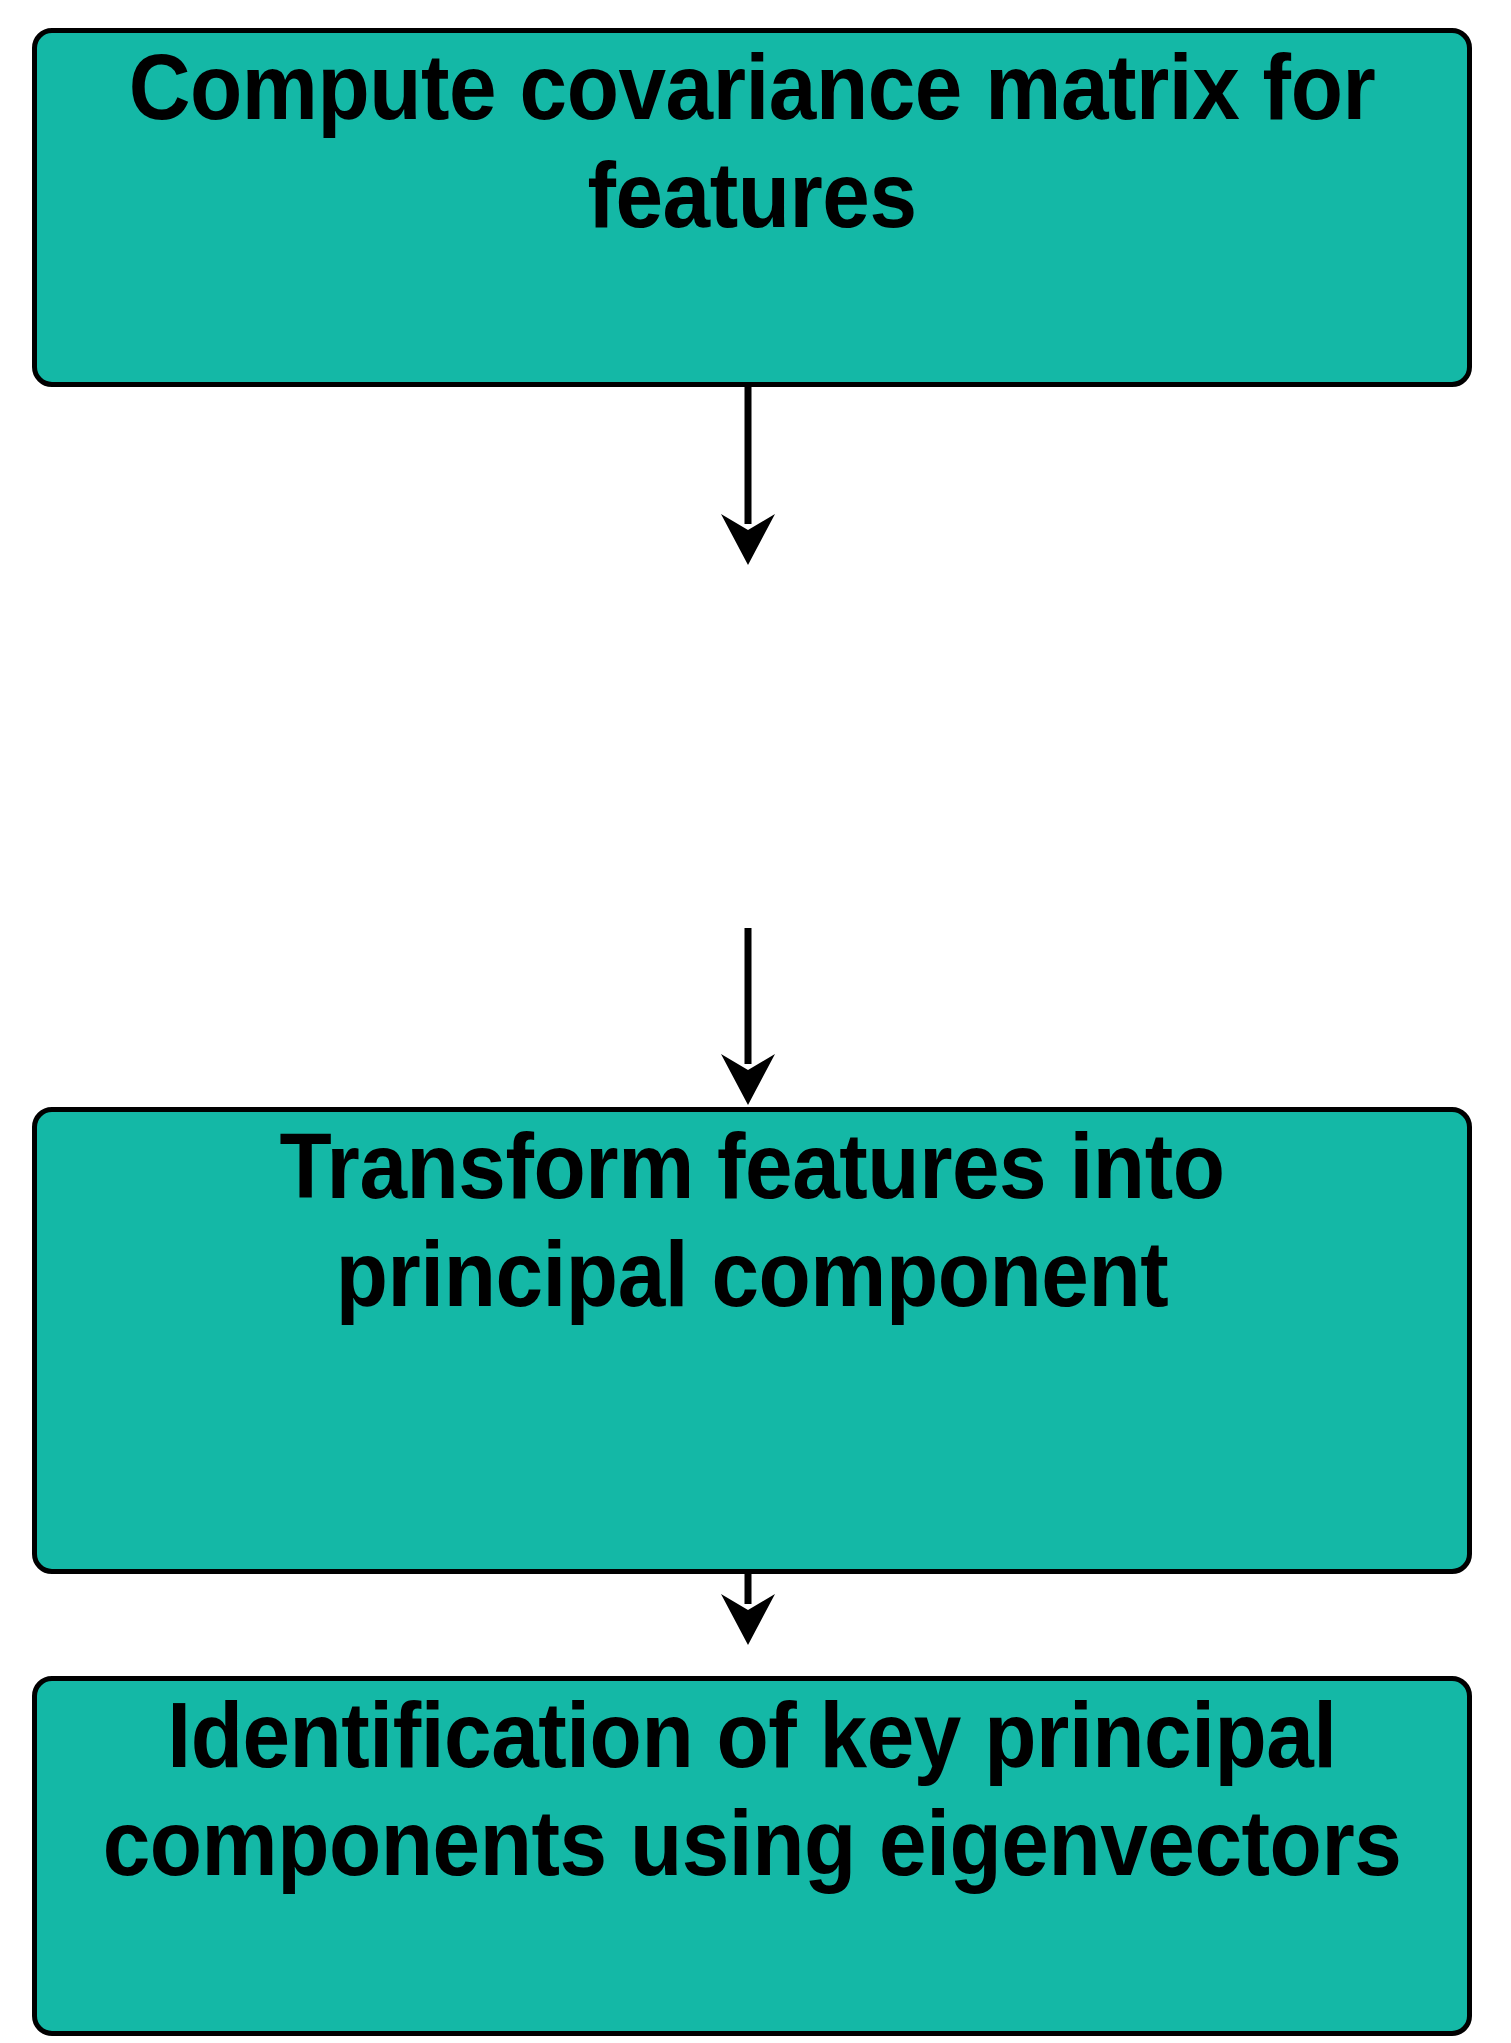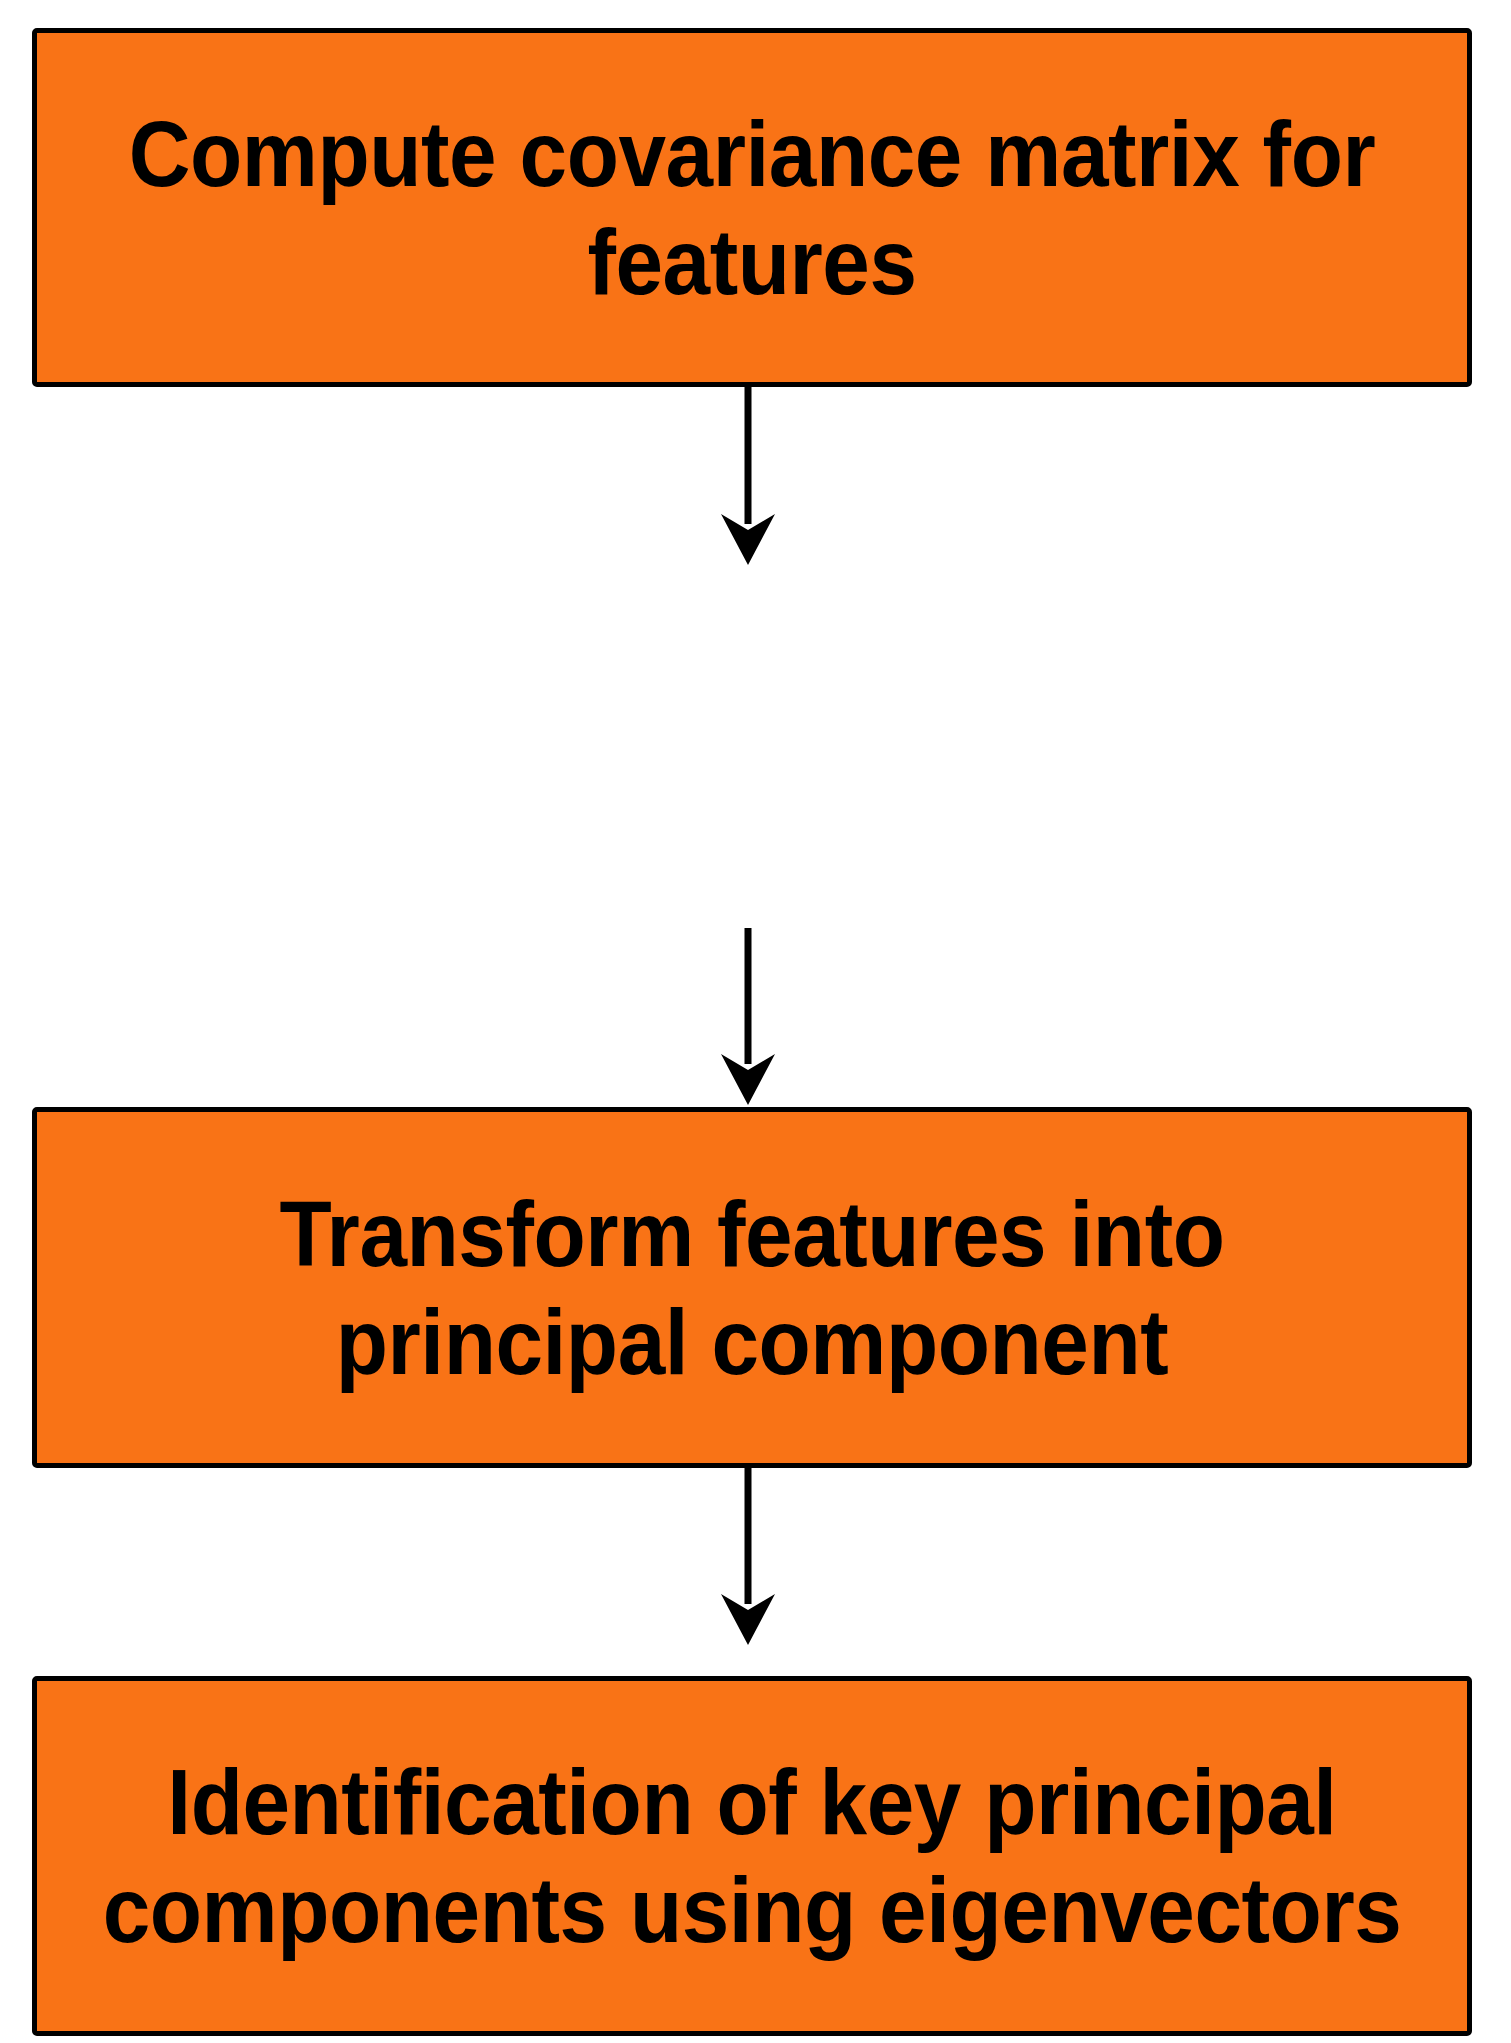--- a/index.html
+++ b/index.html
@@ -12,42 +12,41 @@
     width: 1511px;
     height: 2043px;
     background: #ffffff;
     overflow: hidden;
     font-family: "Liberation Sans", "DejaVu Sans", sans-serif;
   }
   .node {
     position: absolute;
     box-sizing: border-box;
     border: 5px solid #000000;
-    border-radius: 5px;
-    background: #f97316;
+    border-radius: 20px;
+    background: #14b8a6;
     display: flex;
-    align-items: center;
     justify-content: center;
     text-align: center;
   }
   .node-label {
     font-family: "Liberation Sans", "DejaVu Sans", sans-serif;
     font-weight: bold;
     color: #000000;
     font-size: 92px;
     line-height: 108px;
     letter-spacing: -0.5px;
     transform: scaleX(0.93);
     transform-origin: center center;
     white-space: pre-line;
     padding: 0 14px;
   }
   .node-1 { left: 32px;  top: 28px;   width: 1440px; height: 359px; }
   .node-2 { left: 32px;  top: 568px;  width: 1441px; height: 360px; }
-  .node-3 { left: 32px;  top: 1107px; width: 1440px; height: 361px; }
+  .node-3 { left: 32px;  top: 1107px; width: 1440px; height: 467px; }
   .node-4 { left: 32px;  top: 1648px; width: 1440px; height: 360px; margin-top: 28px; }
 
   .edge {
     position: absolute;
     left: 0;
     top: 0;
   }
 </style>
 </head>
 <body>

